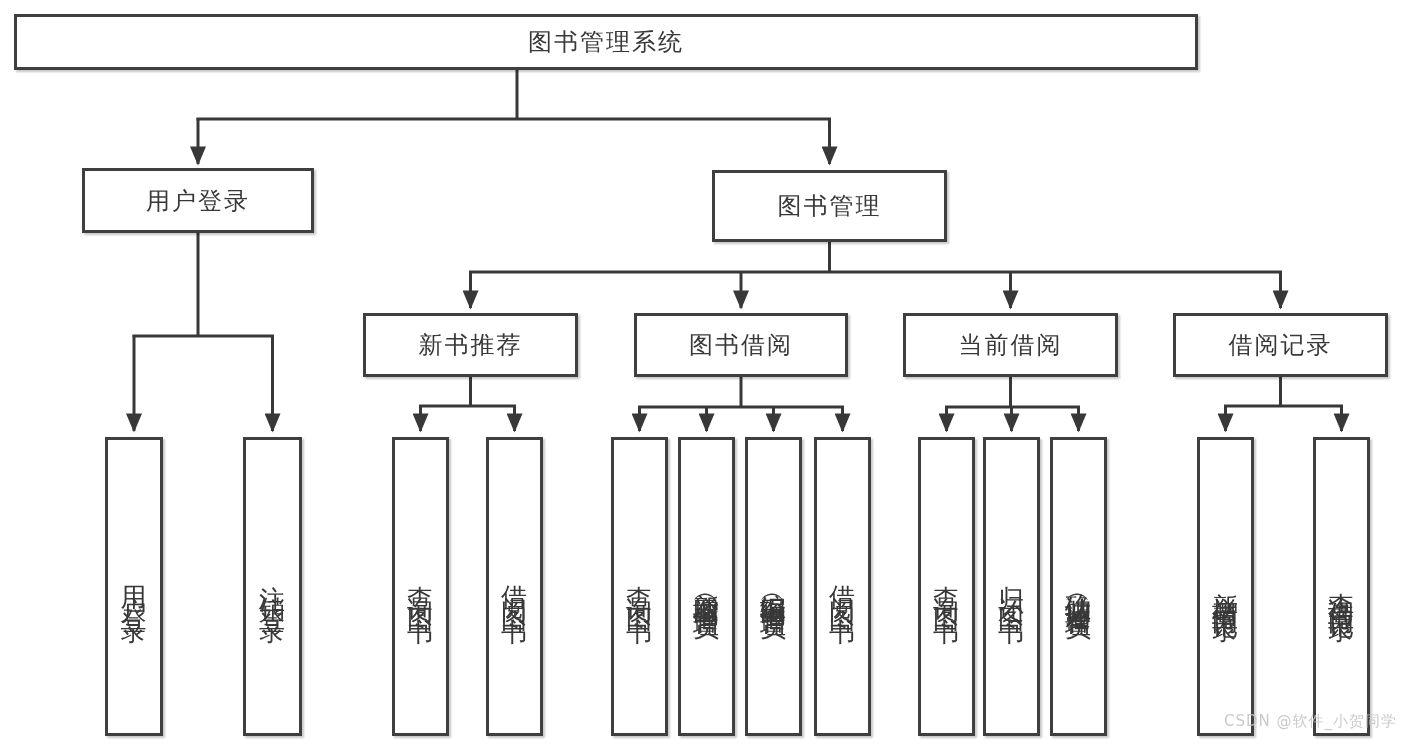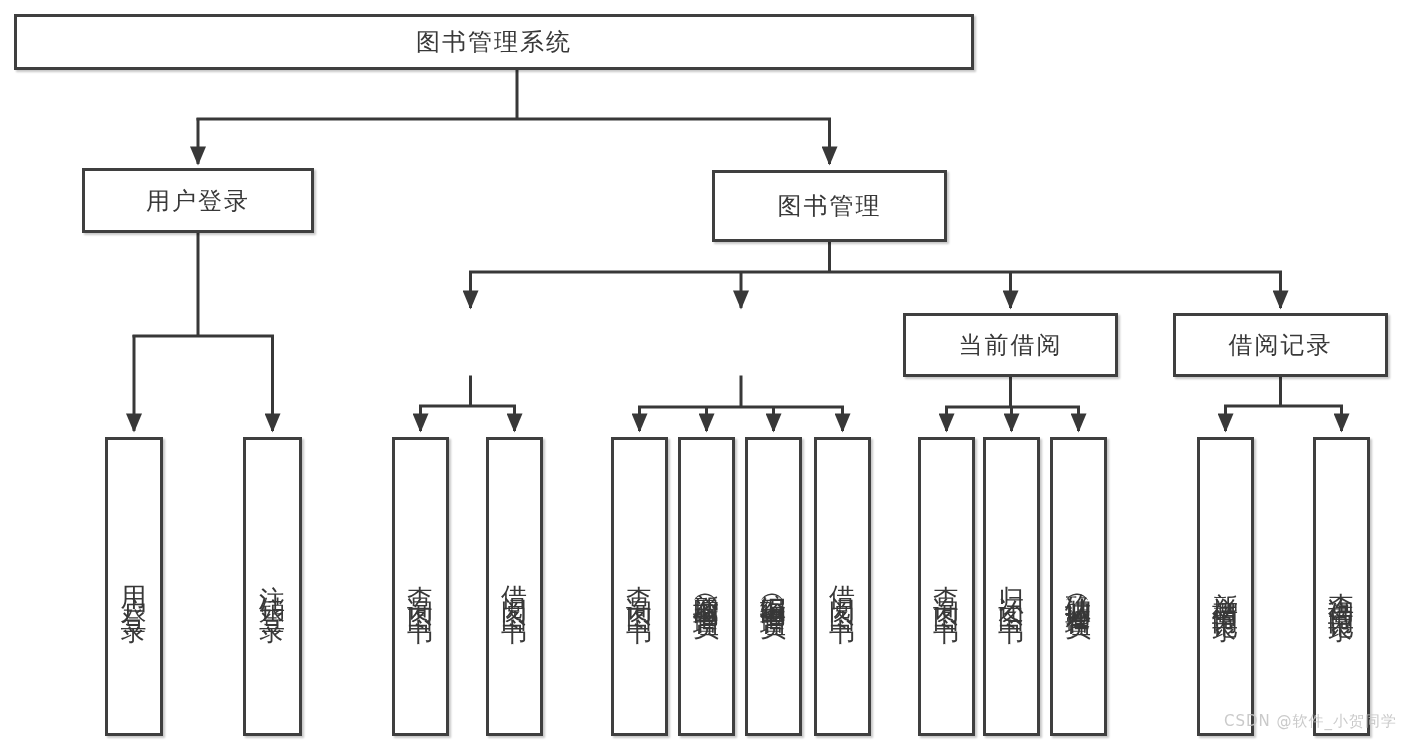--- a/index.html
+++ b/index.html
@@ -89,31 +89,37 @@
     <line x1="842.5" y1="406" x2="842.5" y2="431" stroke="#383838" stroke-width="3" marker-end="url(#arw)"></line>
 
     <line x1="946.5" y1="406" x2="946.5" y2="431" stroke="#383838" stroke-width="3" marker-end="url(#arw)"></line>
     <line x1="1011.5" y1="406" x2="1011.5" y2="431" stroke="#383838" stroke-width="3" marker-end="url(#arw)"></line>
     <line x1="1078.5" y1="406" x2="1078.5" y2="431" stroke="#383838" stroke-width="3" marker-end="url(#arw)"></line>
 
     <line x1="1225.5" y1="405" x2="1225.5" y2="431" stroke="#383838" stroke-width="3" marker-end="url(#arw)"></line>
     <line x1="1341.5" y1="405" x2="1341.5" y2="431" stroke="#383838" stroke-width="3" marker-end="url(#arw)"></line>
   </svg>
 
-  <div class="box h" style="left:14px; top:14px; width:960px; height:56px">
+  <div class="box h" style="left:14px; top:14px; width:1184px; height:56px">
     <span>图书管理系统</span>
   </div>
 
   <div class="box h" style="left:82px; top:168px; width:232px; height:65px">
     <span>用户登录</span>
   </div>
   <div class="box h" style="left:712px; top:170px; width:235px; height:72px">
     <span>图书管理</span>
   </div>
 
+  <div class="box h" style="left:363px; top:313px; width:215px; height:64px">
+    <span>新书推荐</span>
+  </div>
+  <div class="box h" style="left:634px; top:313px; width:214px; height:64px">
+    <span>图书借阅</span>
+  </div>
   <div class="box h" style="left:903px; top:313px; width:215px; height:64px">
     <span>当前借阅</span>
   </div>
   <div class="box h" style="left:1173px; top:313px; width:215px; height:64px">
     <span>借阅记录</span>
   </div>
 
   <div class="box v v4" style="left:105px; top:437px; width:58px; height:299px">
     <span>用户登录</span>
   </div>

